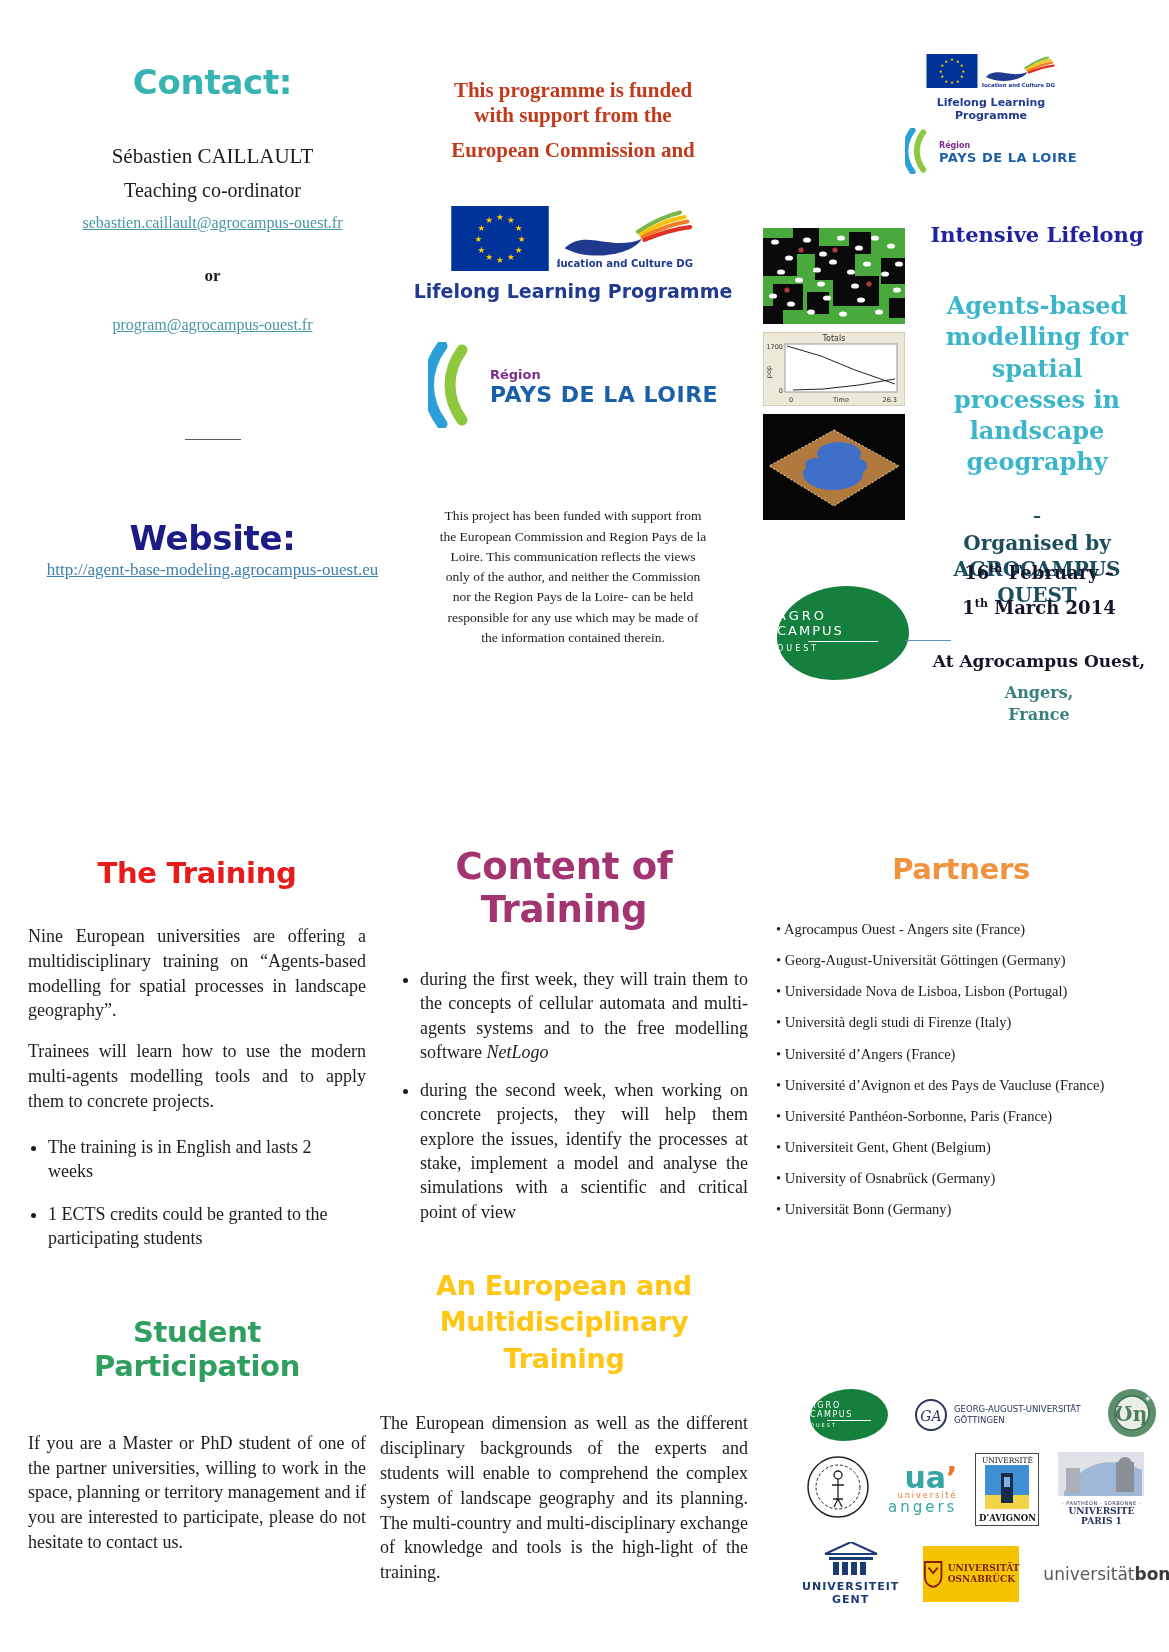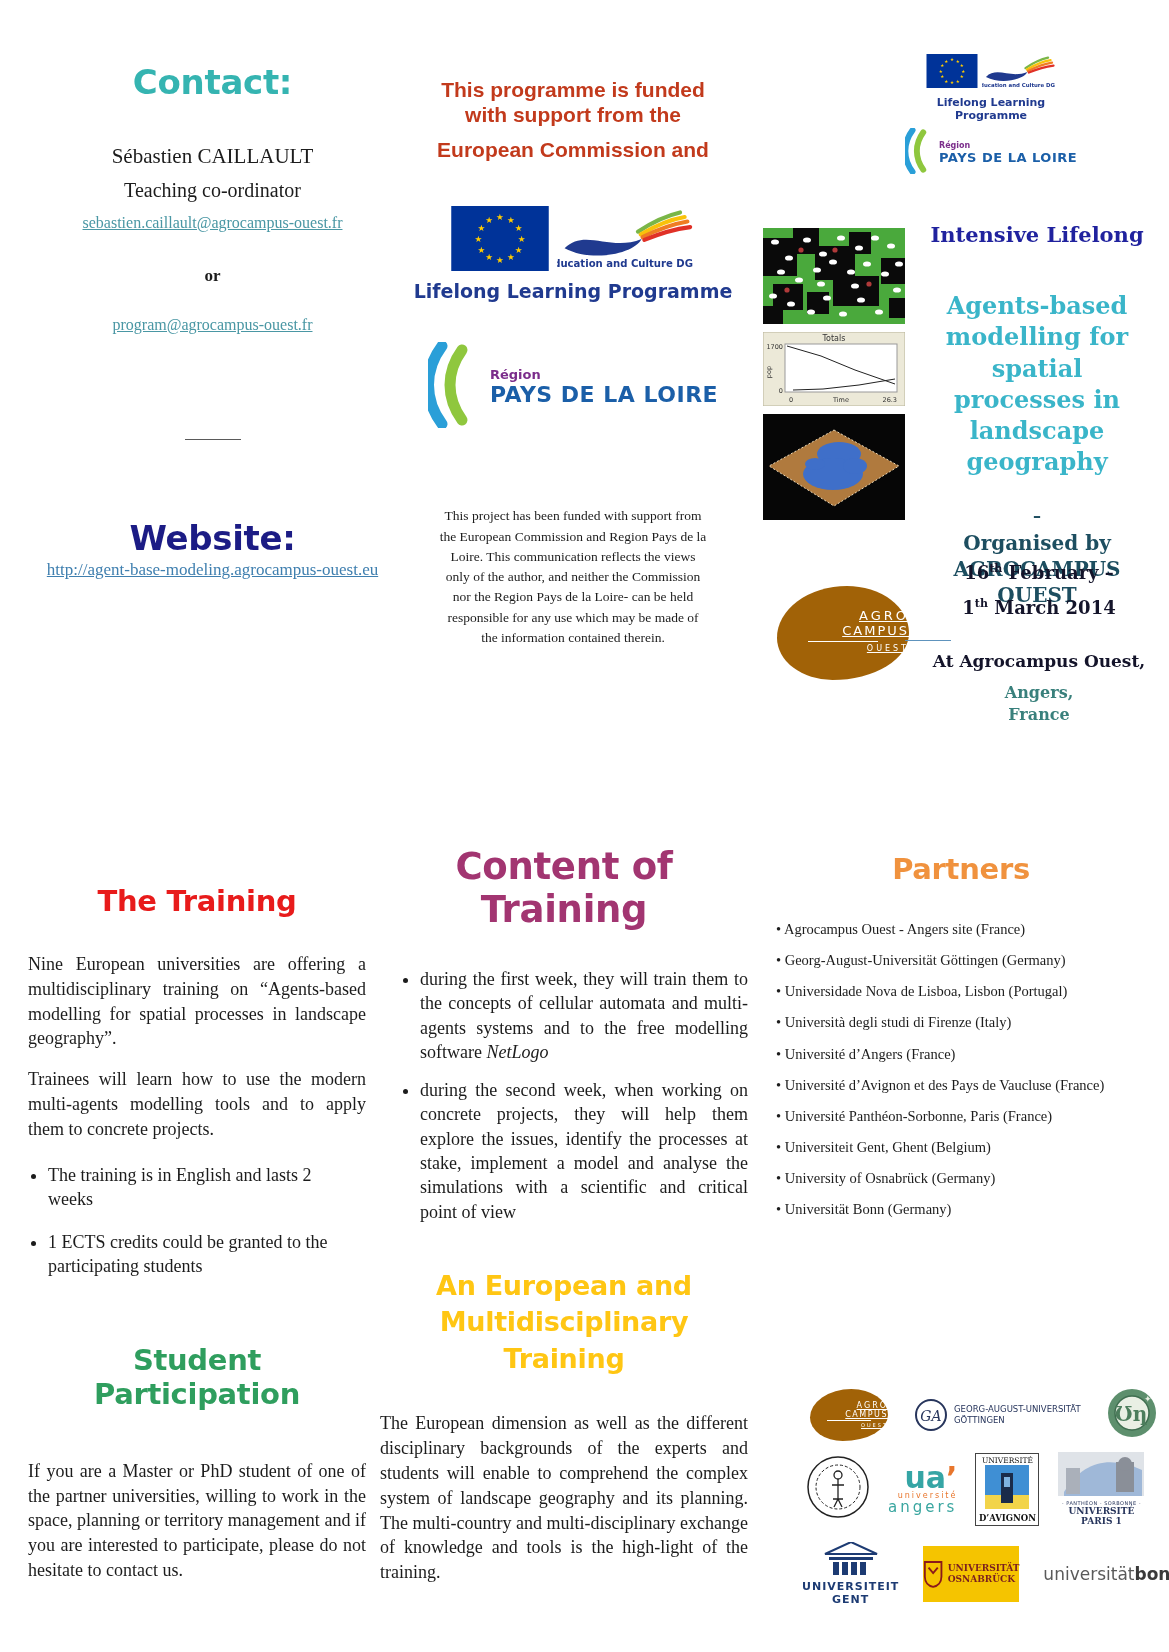--- a/index.html
+++ b/index.html
@@ -16,21 +16,21 @@
   .c-name{font-size:21px;margin:0 0 10px 0;}
   .c-role{font-size:20px;margin:0 0 12px 0;}
   .c-mail{font-size:16px;color:#4a97a4;display:block;margin:0 0 34px 0;}
   .c-or{font-size:17px;font-weight:bold;margin:0 0 30px 0;}
   .c-divider{width:56px;border-bottom:1.6px solid #5a5a5a;margin:104px auto 0 auto;height:1px;}
   .h-website{font-size:34px;color:#1c1c85;margin:78px 0 0 0;}
   .c-url{font-size:17px;color:#3f7faf;display:block;line-height:1.45;}
 
   
   .col-midtop{position:absolute;left:398px;top:78px;width:350px;text-align:center;}
-  .fund{font-family:Liberation Sans, sans-serif;font-weight:900;color:#c23a1c;font-size:21px;line-height:1.18;}
+  .fund{font-family:Liberation Serif, serif;font-weight:900;color:#c23a1c;font-size:21px;line-height:1.18;}
   .fund .gap{height:10px;}
   .llp-big{margin-top:44px;}
   .llp-row{display:flex;justify-content:center;align-items:flex-start;gap:8px;}
   .llp-caption{font-family:"DejaVu Sans",sans-serif;font-weight:bold;color:#203a8f;font-size:19px;margin-top:4px;}
   .pdll{margin-top:40px;display:flex;justify-content:center;align-items:center;gap:10px;}
   .pdll-txt{text-align:left;}
   .pdll-region{font-family:"DejaVu Sans",sans-serif;color:#7b2d8b;font-size:13px;font-weight:bold;}
   .pdll-name{font-family:"DejaVu Sans",sans-serif;color:#1b5fa8;font-size:22px;font-weight:bold;letter-spacing:.5px;}
   .disclaimer{margin:74px auto 0 auto;width:268px;font-size:13.5px;line-height:1.5;text-align:center;}
 
@@ -48,31 +48,31 @@
   .cover{position:absolute;left:172px;top:172px;width:220px;text-align:center;}
   .cov-intensive{font-size:21px;color:#20229e;line-height:1.25;}
   .cov-title{font-size:24px;color:#3ab5c9;line-height:1.3;margin-top:42px;}
   .cov-dash{font-size:16px;color:#1d4e60;margin-top:30px;}
   .cov-org{font-size:20px;color:#1d4e60;line-height:1.3;margin-top:4px;}
   .dates{position:absolute;left:176px;top:512px;width:216px;text-align:center;}
   .date-line{font-size:18px;color:#14142a;margin-bottom:14px;}
   .date-line sup{font-size:11px;}
   .loc1{font-size:17px;color:#14142a;margin-top:32px;line-height:1.3;}
   .loc2{font-size:16px;color:#39807c;margin-top:10px;line-height:1.35;}
-  .agro-blob{position:absolute;background:#a16207;color:#fff;text-align:right;
-             font-family:"DejaVu Sans",sans-serif;text-decoration:underline;}
+  .agro-blob{position:absolute;background:#15803d;color:#fff;text-align:left;
+             font-family:"DejaVu Sans",sans-serif;}
   .agro-main{left:22px;top:536px;width:132px;height:94px;border-radius:53% 47% 58% 42% / 55% 50% 50% 45%;}
   .agro-main .al1{font-size:13px;letter-spacing:3px;margin-top:22px;}
   .agro-main .al2{font-size:13px;letter-spacing:2px;}
   .agro-main .aline{border-top:1px solid #fff;width:70px;margin:3px auto 2px auto;}
   .agro-main .al3{font-size:8px;letter-spacing:3px;}
   .agro-tail{position:absolute;left:150px;top:590px;width:46px;border-top:1px solid #5e93bd;}
 
   
-  .col-botleft{position:absolute;left:28px;top:884px;width:338px;}
+  .col-botleft{position:absolute;left:28px;top:856px;width:338px;}
   .h-training{font-size:29px;color:#e81b1b;text-align:center;margin:0 0 34px 0;}
   .body-p{font-size:18px;line-height:1.38;margin:0 0 16px 0;}
   ul.dots{margin:22px 0 0 0;padding-left:20px;}
   ul.dots li{font-size:18px;line-height:1.32;margin-bottom:20px;}
   .h-student{font-size:29px;color:#2f9e5e;text-align:center;margin:64px 0 48px 0;}
 
   .col-botmid{position:absolute;left:380px;top:845px;width:368px;}
   .h-content{font-size:37px;color:#a23571;text-align:center;margin:0 0 36px 0;}
   ul.hang{margin:10px 0 0 0;padding-left:40px;}
   ul.hang li{font-size:18px;line-height:1.35;margin-bottom:14px;}

